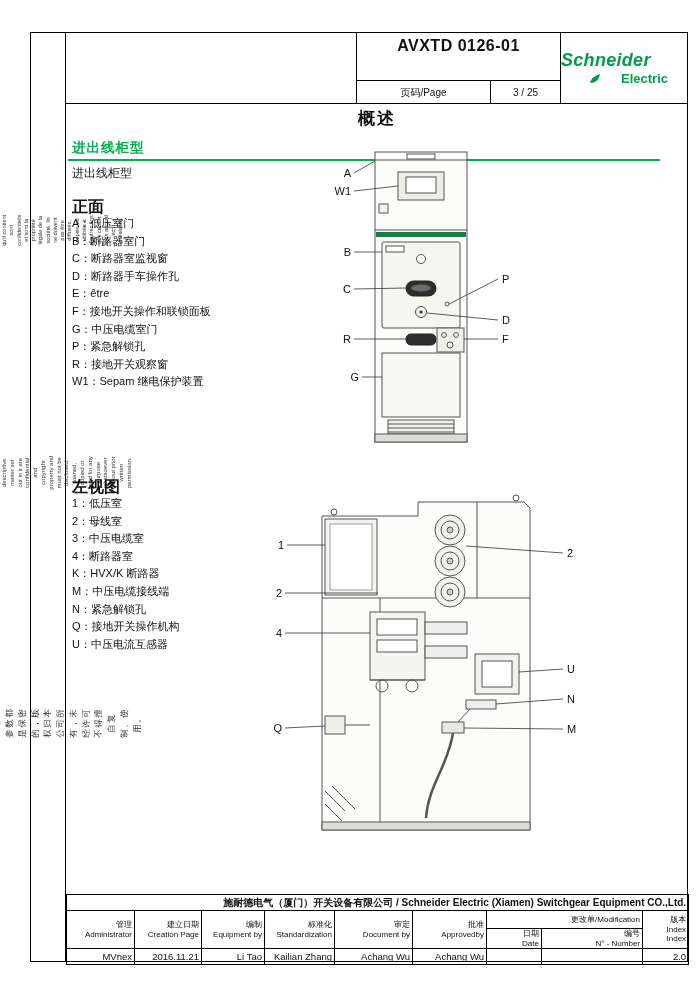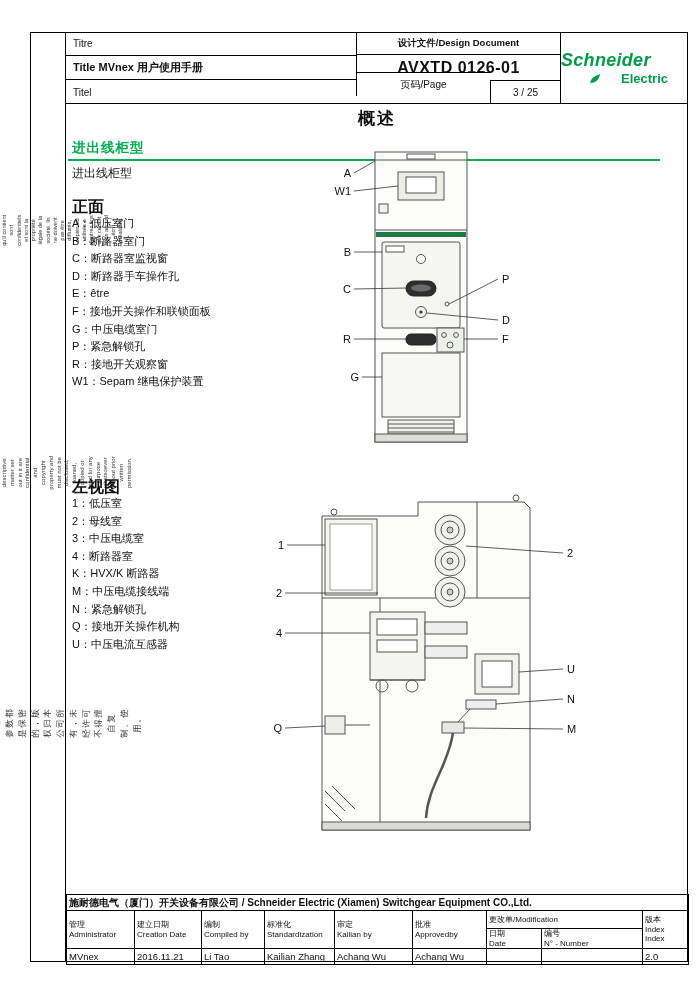--- a/index.html
+++ b/index.html
@@ -25,21 +25,21 @@
   .logo2{color:#009E49;font-weight:bold;font-size:13px;display:flex;align-items:center;gap:20px;margin-left:28px}
   .pagetitle{position:absolute;left:66px;top:107px;width:622px;text-align:center;font-size:17px;font-weight:bold;letter-spacing:2px}
   .greenhead{position:absolute;left:72px;top:139px;font-size:13.5px;font-weight:bold;color:#00B050;letter-spacing:1px}
   .greenline{position:absolute;left:68px;top:159px;width:592px;height:2px;background:#00B050}
   .subhead{position:absolute;left:72px;top:165px;font-size:12px}
   .secttitle{position:absolute;font-size:16px;font-weight:bold}
   .legend{position:absolute;font-size:11px}
   .legend .li{line-height:17.6px;white-space:pre}
   svg text{font-family:"Liberation Sans","DejaVu Sans",sans-serif;font-size:11px;fill:#111;stroke:none}
   .ftable{position:absolute;left:66px;top:894px;width:622px;border-collapse:collapse;table-layout:fixed}
-  .ftable td{border:1px solid #000;text-align:left;vertical-align:middle;padding:0 2px;white-space:pre-line;overflow:hidden}
+  .ftable td{border:1px solid #000;text-align:right;vertical-align:middle;padding:0 2px;white-space:pre-line;overflow:hidden}
   .fcompany td{font-weight:bold;font-size:10px;height:16px}
   .fhead td{font-size:8px;line-height:1.2;height:18px}
   .fval td{font-size:9.5px;height:16px}
   .findex{font-weight:normal;font-size:13px}
 </style>
 </head>
 <body>
 
 <div class="frame"></div>
 <div class="strip"></div>
@@ -48,30 +48,24 @@
   <div class="vtext vfr">Ce document et toutes les informations et données qu'il contient sont confidentiels et sont la propriété légale de la société. Ils ne doivent pas être diffusés, copiés ou utilisés à d'autres fins que ce soit sans accord écrit préalable.</div>
 </div>
 <div class="vblock" style="top:375px;height:195px">
   <div class="vtext ven">This document and any information or descriptive matter set out in it are confidential and copyright property and must not be disclosed, loaned, copied or used for any purpose whatsoever without prior written permission.</div>
 </div>
 <div class="vblock" style="top:590px;height:265px">
   <div class="vtext vzh">本文件及包含的所有信息和参数都是保密的，版权归本公司所有，未经许可不得擅自复制、使用。</div>
 </div>
 
 <div class="hdr">
-  <div class="hcell" style="left:0;top:0;width:290px;height:72px">
-    <div class="hrow bb">Titre</div>
-    <div class="hrow b bb">Title MVnex 用户使用手册</div>
-    <div class="hrow">Titel</div>
-  </div>
   <div class="hcell bl" style="left:290px;top:0;width:204px;height:48px">
-    <div class="designdoc">设计文件/Design Document</div>
     <div class="docnum">AVXTD 0126-01</div>
   </div>
-  <div class="hcell bl bt pgc" style="left:290px;top:40px;width:134px;height:24px">页码/Page</div>
+  <div class="hcell bl bt pgc" style="left:290px;top:48px;width:134px;height:24px">页码/Page</div>
   <div class="hcell bl bt pgc" style="left:424px;top:48px;width:70px;height:24px">3 / 25</div>
   <div class="hcell bl" style="left:494px;top:0;width:128px;height:72px">
     <div class="logo">
       <div class="logo1">Schneider</div>
       <div class="logo2">
         <svg width="12" height="12" viewBox="0 0 12 12">
             <path d="M1 10 C3 3 8 2.5 11 1 C10.2 7 6 10.2 1 10 Z" fill="#009E49"></path>
           </svg>
         <span>Electric</span>
       </div>
@@ -241,27 +235,27 @@
       <col style="width:46px">
   </colgroup>
   <tbody>
       <tr class="fcompany">
     <td colspan="9">施耐德电气（厦门）开关设备有限公司 / Schneider Electric  (Xiamen) Switchgear Equipment CO.,Ltd.</td>
   </tr>
   <tr class="fhead">
     <td rowspan="2">管理
 Administrator</td>
     <td rowspan="2">建立日期
-Creation Date</td>
+Creation Page</td>
     <td rowspan="2">编制
-Compiled by</td>
+Equipment by</td>
     <td rowspan="2">标准化
 Standardization</td>
     <td rowspan="2">审定
-Kailian by</td>
+Document by</td>
     <td rowspan="2">批准
 Approvedby</td>
     <td colspan="2">更改单/Modification</td>
     <td rowspan="2">版本
 Index
 Index</td>
   </tr>
   <tr class="fhead">
     <td>日期
 Date</td>

